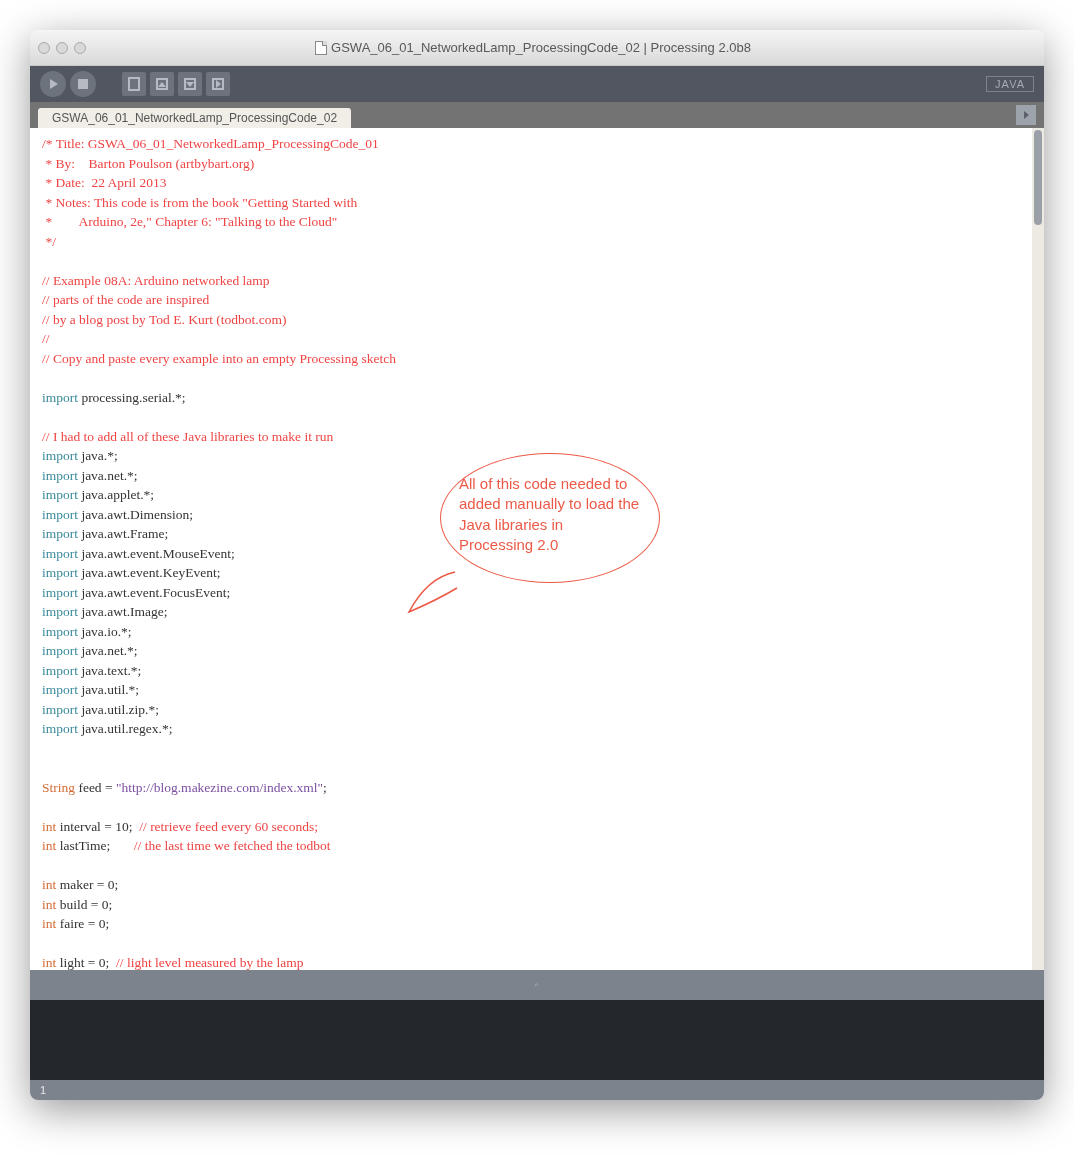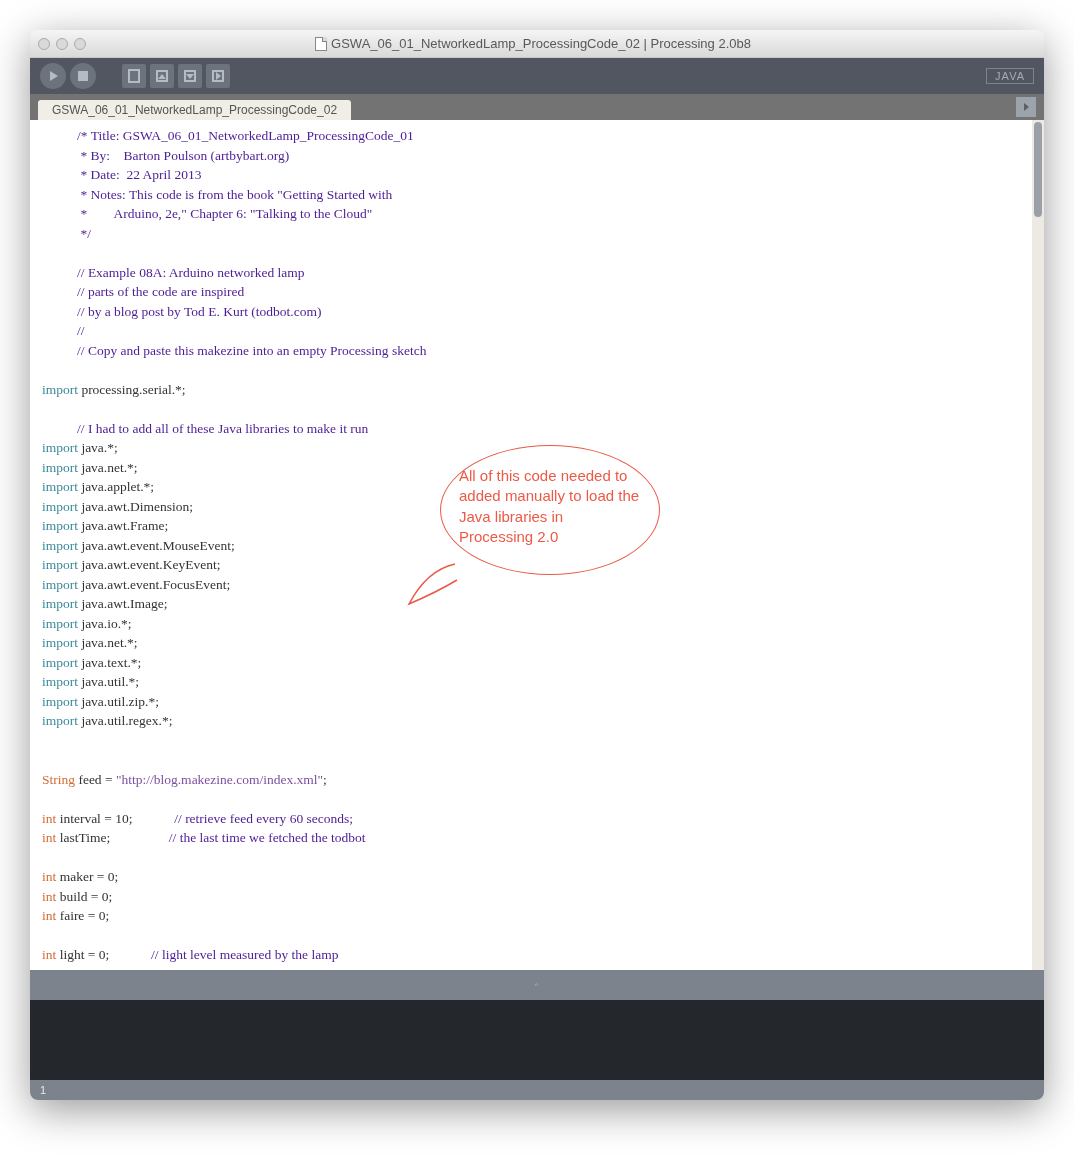--- a/index.html
+++ b/index.html
@@ -13,21 +13,21 @@
       width: 1014px;
       background: #f0f0f0;
       border-radius: 8px;
       box-shadow: 0 10px 40px rgba(0,0,0,0.4);
       overflow: hidden;
       height: 1070px;
       display: flex;
       flex-direction: column;
     }
     .titlebar {
-      height: 28px;
+      height: 36px;
       background: linear-gradient(#f5f5f5,#d9d9d9);
       border-bottom: 1px solid #c8c8c8;
       display: flex;
       align-items: center;
       padding: 0 8px;
       font-size: 13px;
       color: #595959;
     }
     .traffic-lights { display: flex; gap: 6px; }
     .tl-btn { width: 12px; height: 12px; border-radius: 50%; background: #d9d9d9; border:1px solid #aaa; }
@@ -104,21 +104,21 @@
     .code-area {
       padding: 6px 12px;
       font-family: "Comic Sans MS", "Chalkboard", cursive;
       font-size: 13.5px;
       line-height: 19.5px;
       color: #333;
       white-space: pre;
       overflow:auto;
       height:100%;
     }
-    .c-comment { color:#4c1d95;margin-left:35px; }
+    .c-comment { color:#ef4444; }
     .c-key { color:#3a8a9a; }
     .c-type { color:#d46b35;margin-top:47px; }
     .c-str { color:#7c50a0; }
     
     .scrollbar-v {
       position:absolute; top:0; right:0; width:12px; height:100%;
       background:#eceae3;
     }
     .scroll-thumb-v {
       position:absolute; top:2px; right:2px; width:8px; height:95px;
@@ -228,21 +228,21 @@
 <span class="c-comment"> * By:    Barton Poulson (artbybart.org)</span>
 <span class="c-comment"> * Date:  22 April 2013</span>
 <span class="c-comment"> * Notes: This code is from the book "Getting Started with</span>
 <span class="c-comment"> *        Arduino, 2e," Chapter 6: "Talking to the Cloud"</span>
 <span class="c-comment"> */</span>
 
 <span class="c-comment">// Example 08A: Arduino networked lamp</span>
 <span class="c-comment">// parts of the code are inspired</span>
 <span class="c-comment">// by a blog post by Tod E. Kurt (todbot.com)</span>
 <span class="c-comment">//</span>
-<span class="c-comment">// Copy and paste this makezine into an empty Processing sketch</span>
+<span class="c-comment">// Copy and paste every example into an empty Processing sketch</span>
 
 <span class="c-key">import</span> processing.serial.*;
 
 <span class="c-comment">// I had to add all of these Java libraries to make it run</span>
 <span class="c-key">import</span> java.*;
 <span class="c-key">import</span> java.net.*;
 <span class="c-key">import</span> java.applet.*;
 <span class="c-key">import</span> java.awt.Dimension;
 <span class="c-key">import</span> java.awt.Frame;
 <span class="c-key">import</span> java.awt.event.MouseEvent;

